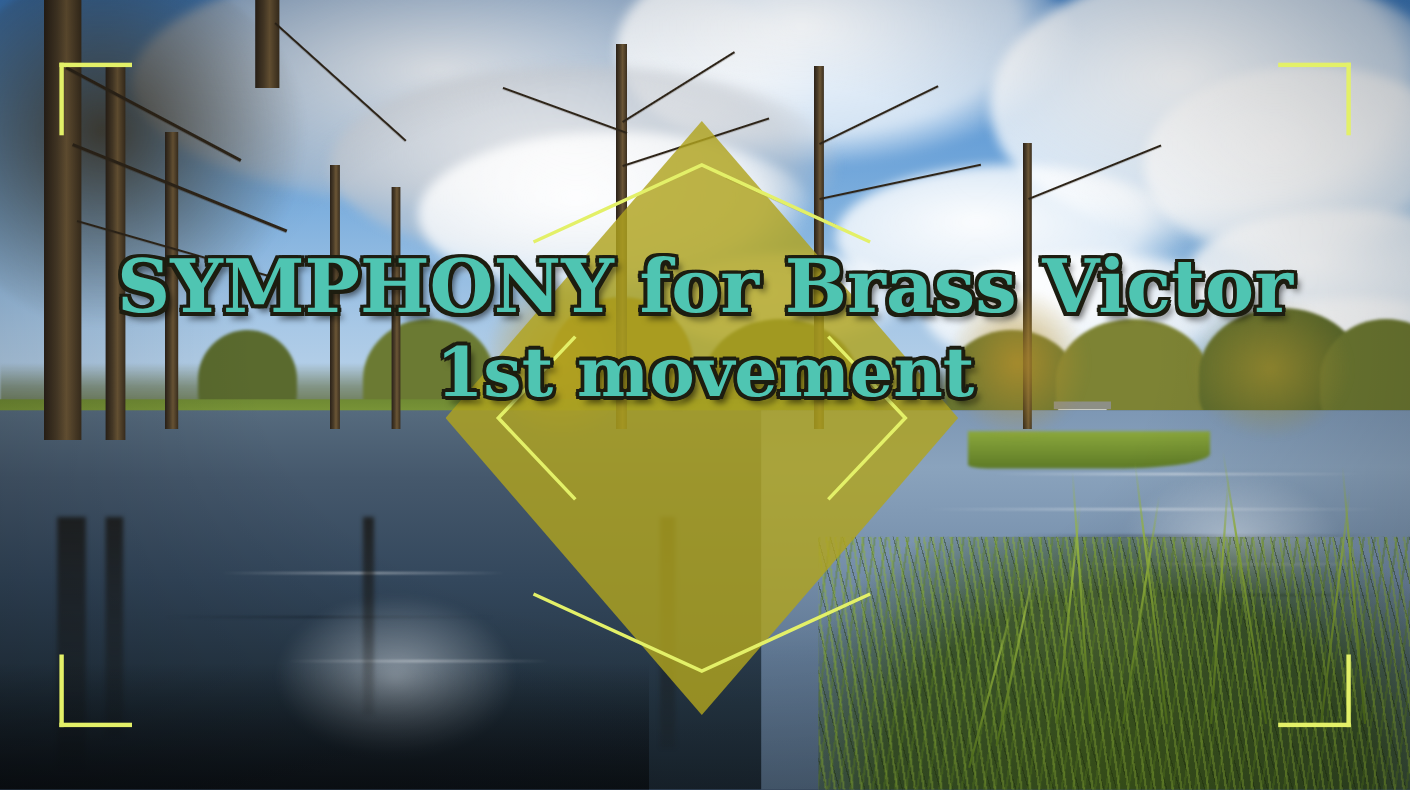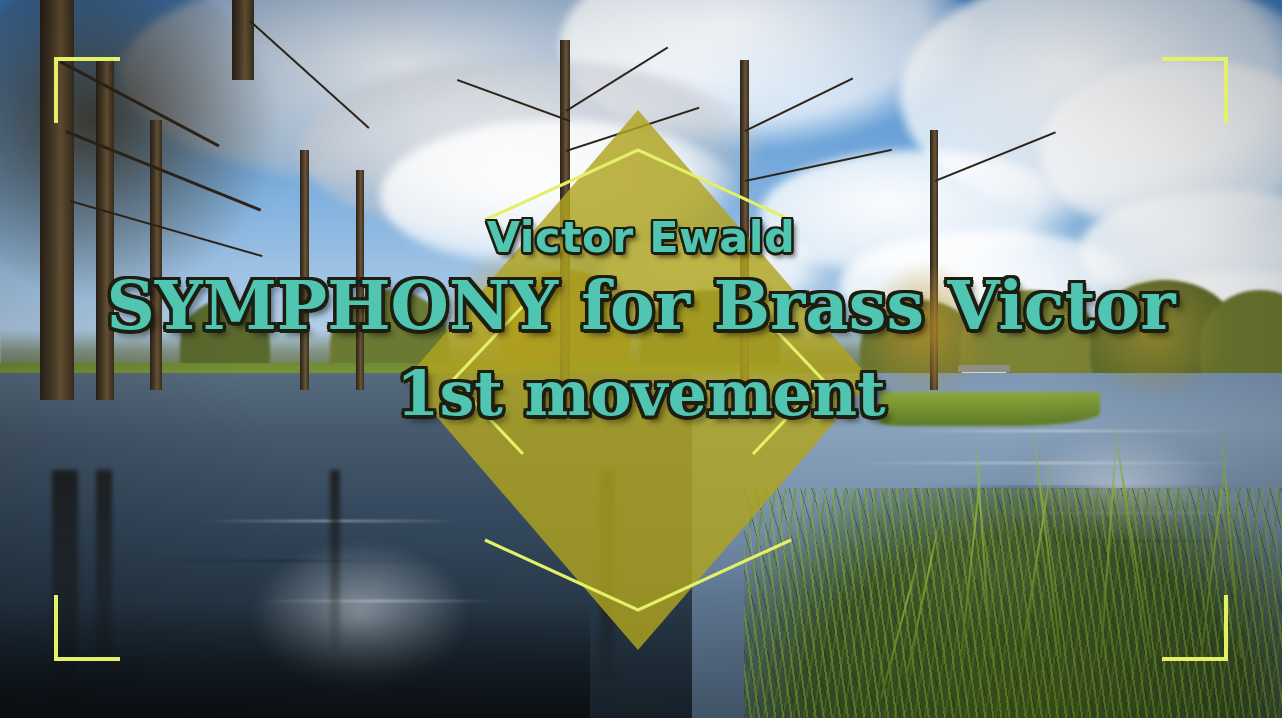--- a/index.html
+++ b/index.html
@@ -227,21 +227,21 @@
       -3px -3px 0 #1d1d10, 3px -3px 0 #1d1d10, -3px 3px 0 #1d1d10, 3px 3px 0 #1d1d10,
       0 -3.5px 0 #1d1d10, 0 3.5px 0 #1d1d10, -3.5px 0 0 #1d1d10, 3.5px 0 0 #1d1d10,
       5px 6px 6px rgba(0,0,0,.55);
   }
   .t-sub {
     font-family: "DejaVu Serif", serif;
     font-weight: bold;
     font-size: 62px;
     color: #4fc5b2;
     line-height: 1.12;
-    margin-top: 16px;
+    margin-top: 6px;
     text-shadow:
       -3px -3px 0 #1d1d10, 3px -3px 0 #1d1d10, -3px 3px 0 #1d1d10, 3px 3px 0 #1d1d10,
       0 -3.5px 0 #1d1d10, 0 3.5px 0 #1d1d10, -3.5px 0 0 #1d1d10, 3.5px 0 0 #1d1d10,
       5px 6px 6px rgba(0,0,0,.55);
   }
 </style>
 </head>
 <body>
 
 <div id="stage">
@@ -358,18 +358,17 @@
       </g>
     </svg>
   </div>
 
   <div class="corner tl"></div>
   <div class="corner tr"></div>
   <div class="corner bl"></div>
   <div class="corner br"></div>
 
   <div class="titleblock">
-    <div class="t-composer">Victor Ewald</div>
     <div class="t-main">SYMPHONY for Brass Victor</div>
     <div class="t-sub">1st movement</div>
   </div>
 
 </div>
 
 </body></html>

